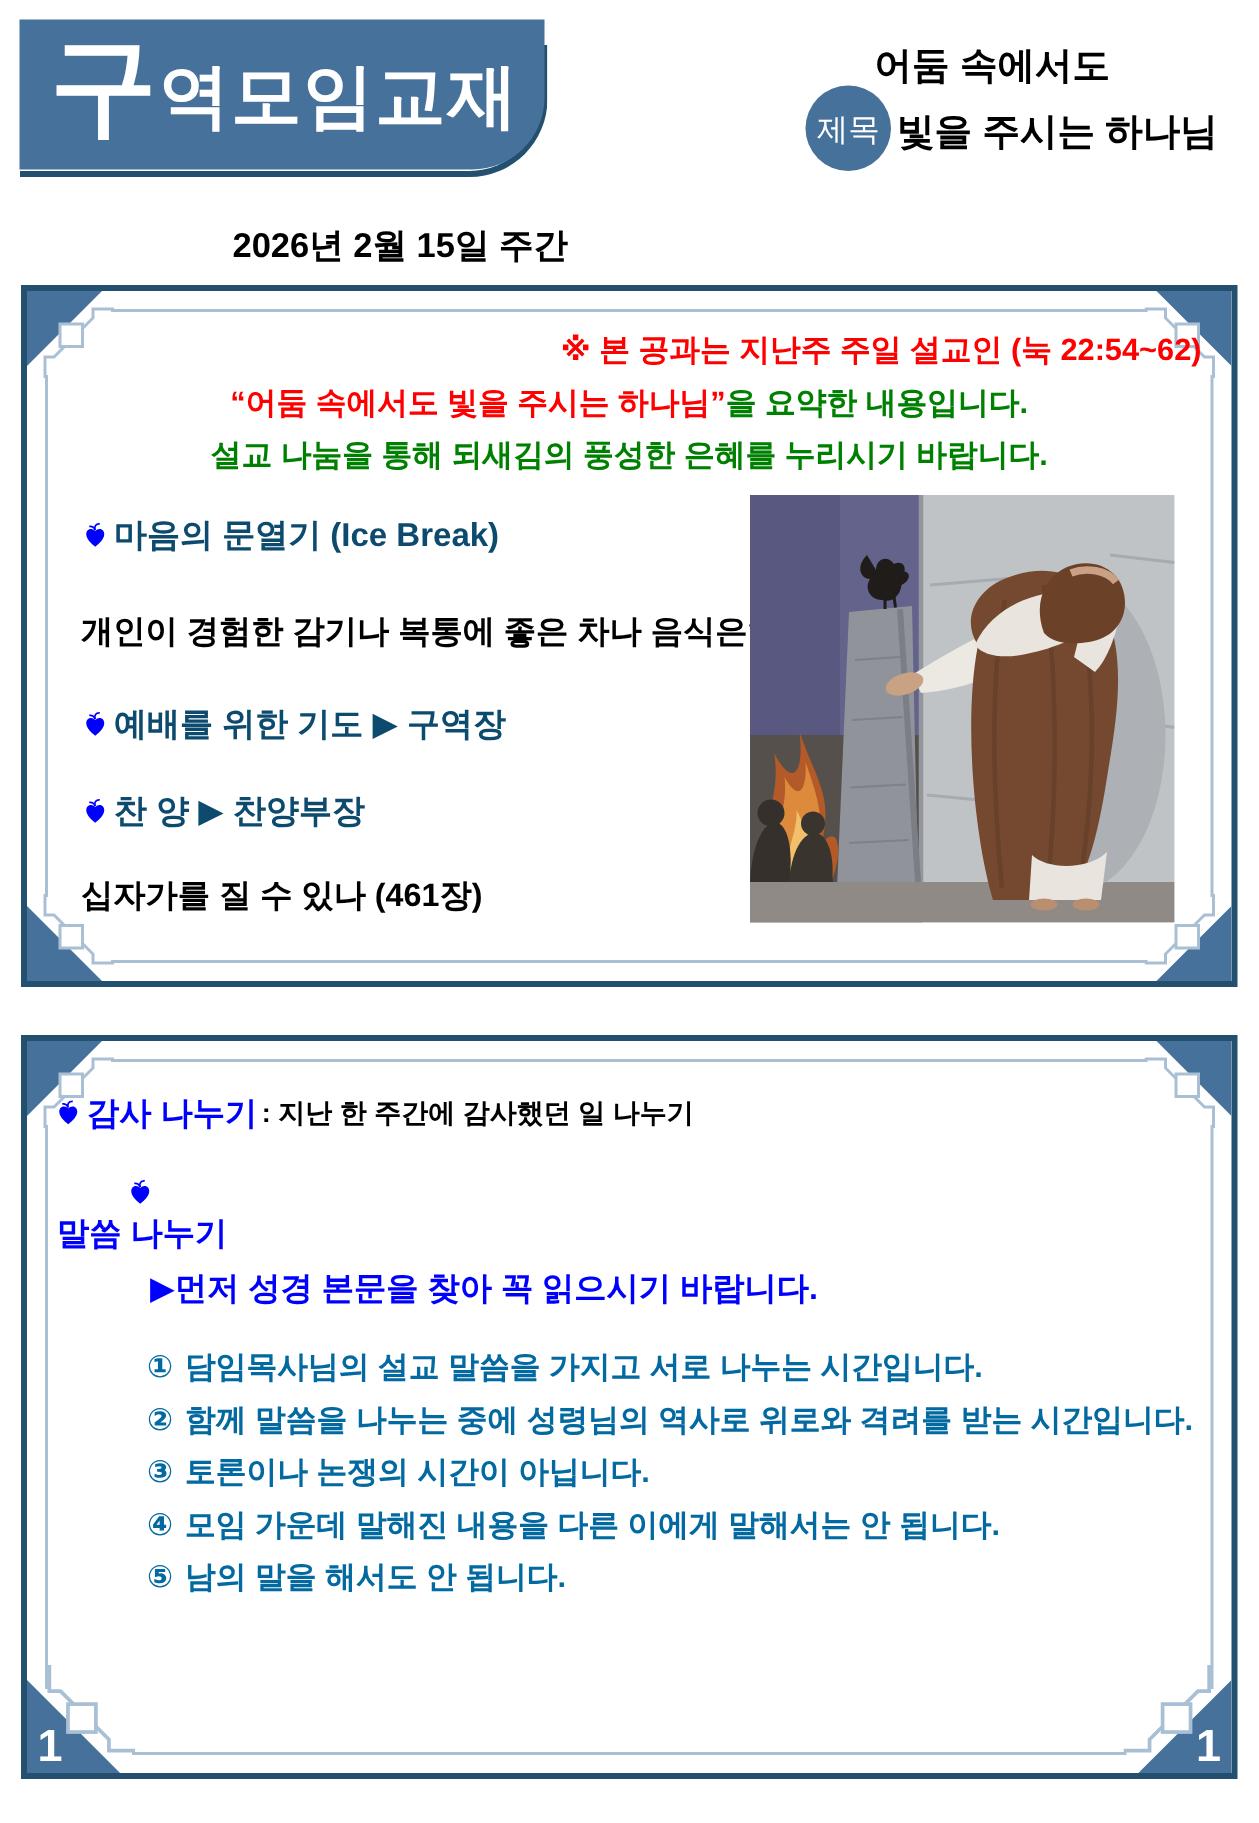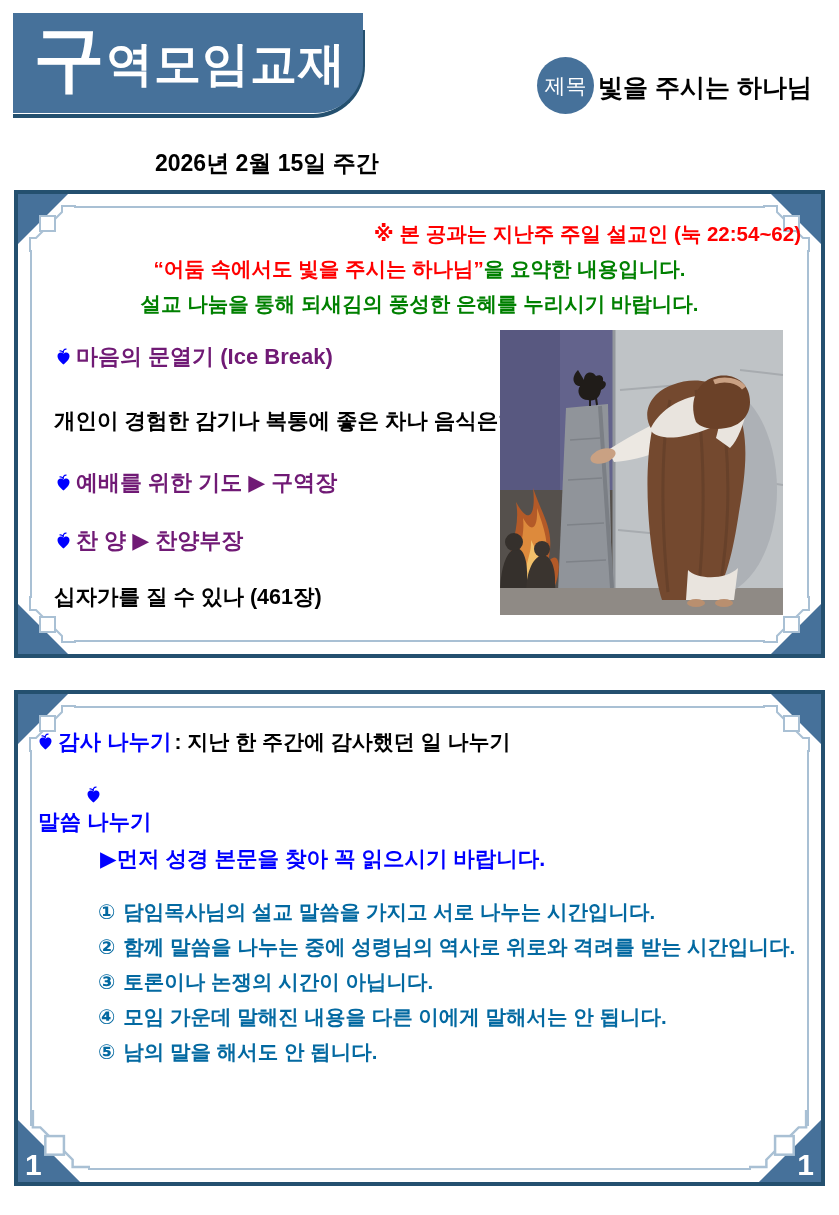--- a/index.html
+++ b/index.html
@@ -51,36 +51,36 @@
   .pgnum.pl { left:7px; bottom:2px; }
   .pgnum.pr { right:7px; bottom:2px; }
 
   
   .intro { position:absolute; top:22px; left:20px; right:20px; text-align:center;
            font-size:20.5px; font-weight:bold; line-height:35px; }
   .red   { color:#FF0000;text-align:right; }
   .green { color:#008000; }
 
   .item { position:absolute; font-weight:bold; white-space:nowrap; display:flex; align-items:center; gap:3px; }
-  .item .txt-blue  { color:#701a75; font-size:22px; }
+  .item .txt-blue  { color:#0c4a6e; font-size:22px; }
   .item .txt-black { color:#000000; font-size:21.5px; }
   .i-icebreak { top:148px; left:38px; }
   .i-question { top:212px; left:36px; }
   .i-prayer   { top:274px; left:38px; }
   .i-hymn     { top:332px; left:38px; }
   .i-song     { top:388px; left:36px; }
 
   .painting { position:absolute; left:482px; top:136px; width:283px; height:285px; }
 
   
   .b2-item { position:absolute; font-weight:bold; white-space:nowrap; display:flex; align-items:center; gap:3px; }
   .b2-thanks { top:33px; left:20px; }
   .b2-word   { top:92px; left:20px;flex-direction:column; }
   .b2-item .hd { color:#0000FF; font-size:21.5px; }
-  .b2-item .rest { color:#000; font-size:21px; }
+  .b2-item .rest { color:#000; font-size:18px; }
   .b2-instruction { position:absolute; top:150px; left:82px; color:#0000FF;
                     font-size:21.5px; font-weight:bold; white-space:nowrap; }
   .rules { position:absolute; top:200px; left:80px; right:20px; }
   .rule  { font-size:20.5px; font-weight:bold; color:#0369a1; line-height:35px; white-space:nowrap; }
   .rule .num { margin-right:8px; }
 
   .dingbat { flex:0 0 auto; margin-right:2px; }
 </style>
 </head>
 <body>
@@ -88,20 +88,21 @@
 <div class="page">
 
   <div class="logo-shadow"></div>
   <div class="logo-box">
     <span class="logo-first">구</span>
     <span class="logo-rest">역모임교재</span>
   </div>
   <div class="week">2026년 2월 15일 주간</div>
 
   <div class="title-badge">제목</div>
+  <div class="title-line1">어둠 속에서도</div>
   <div class="title-line2">빛을 주시는 하나님</div>
 
   <div class="fancy-box box1">
 
     <svg class="corner tl" viewBox="0 0 58 58">
         <polygon class="tri" points="0,0 50,0 0,50"></polygon>
         <polyline class="ln" points="58,12 44,12 44,18 18,44 12,44 12,58"></polyline>
         <rect class="sq" x="22" y="22" width="15" height="15"></rect>
       </svg>
     <svg class="corner tr" viewBox="0 0 58 58">

